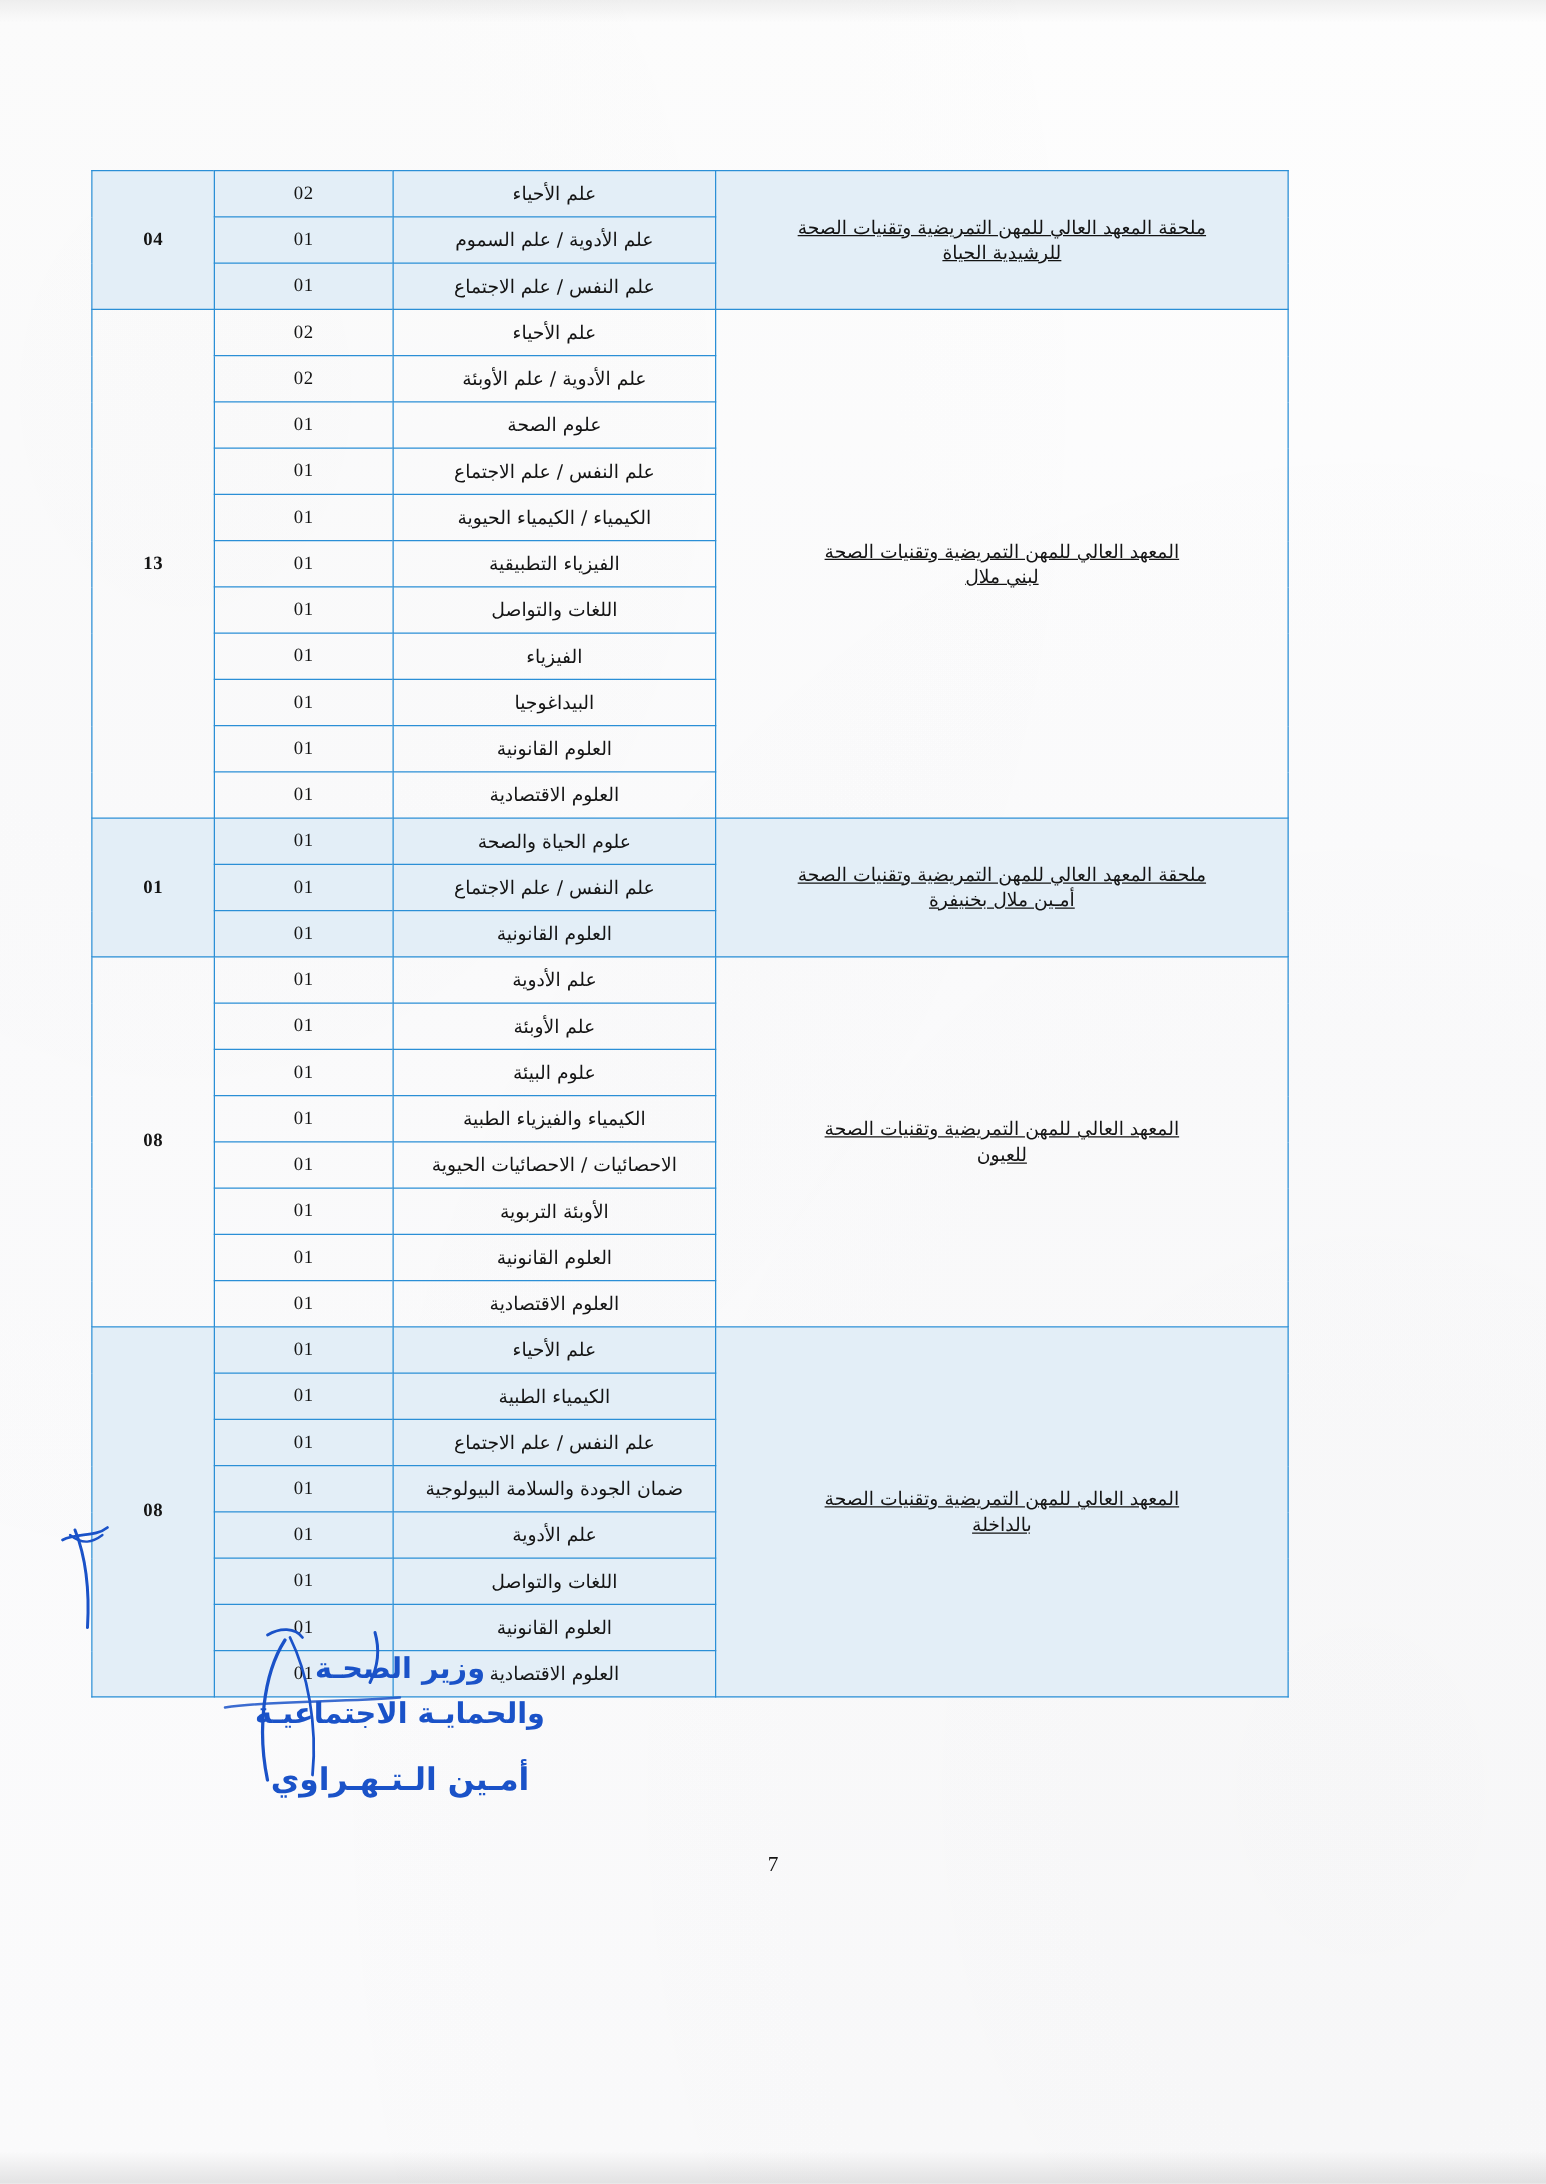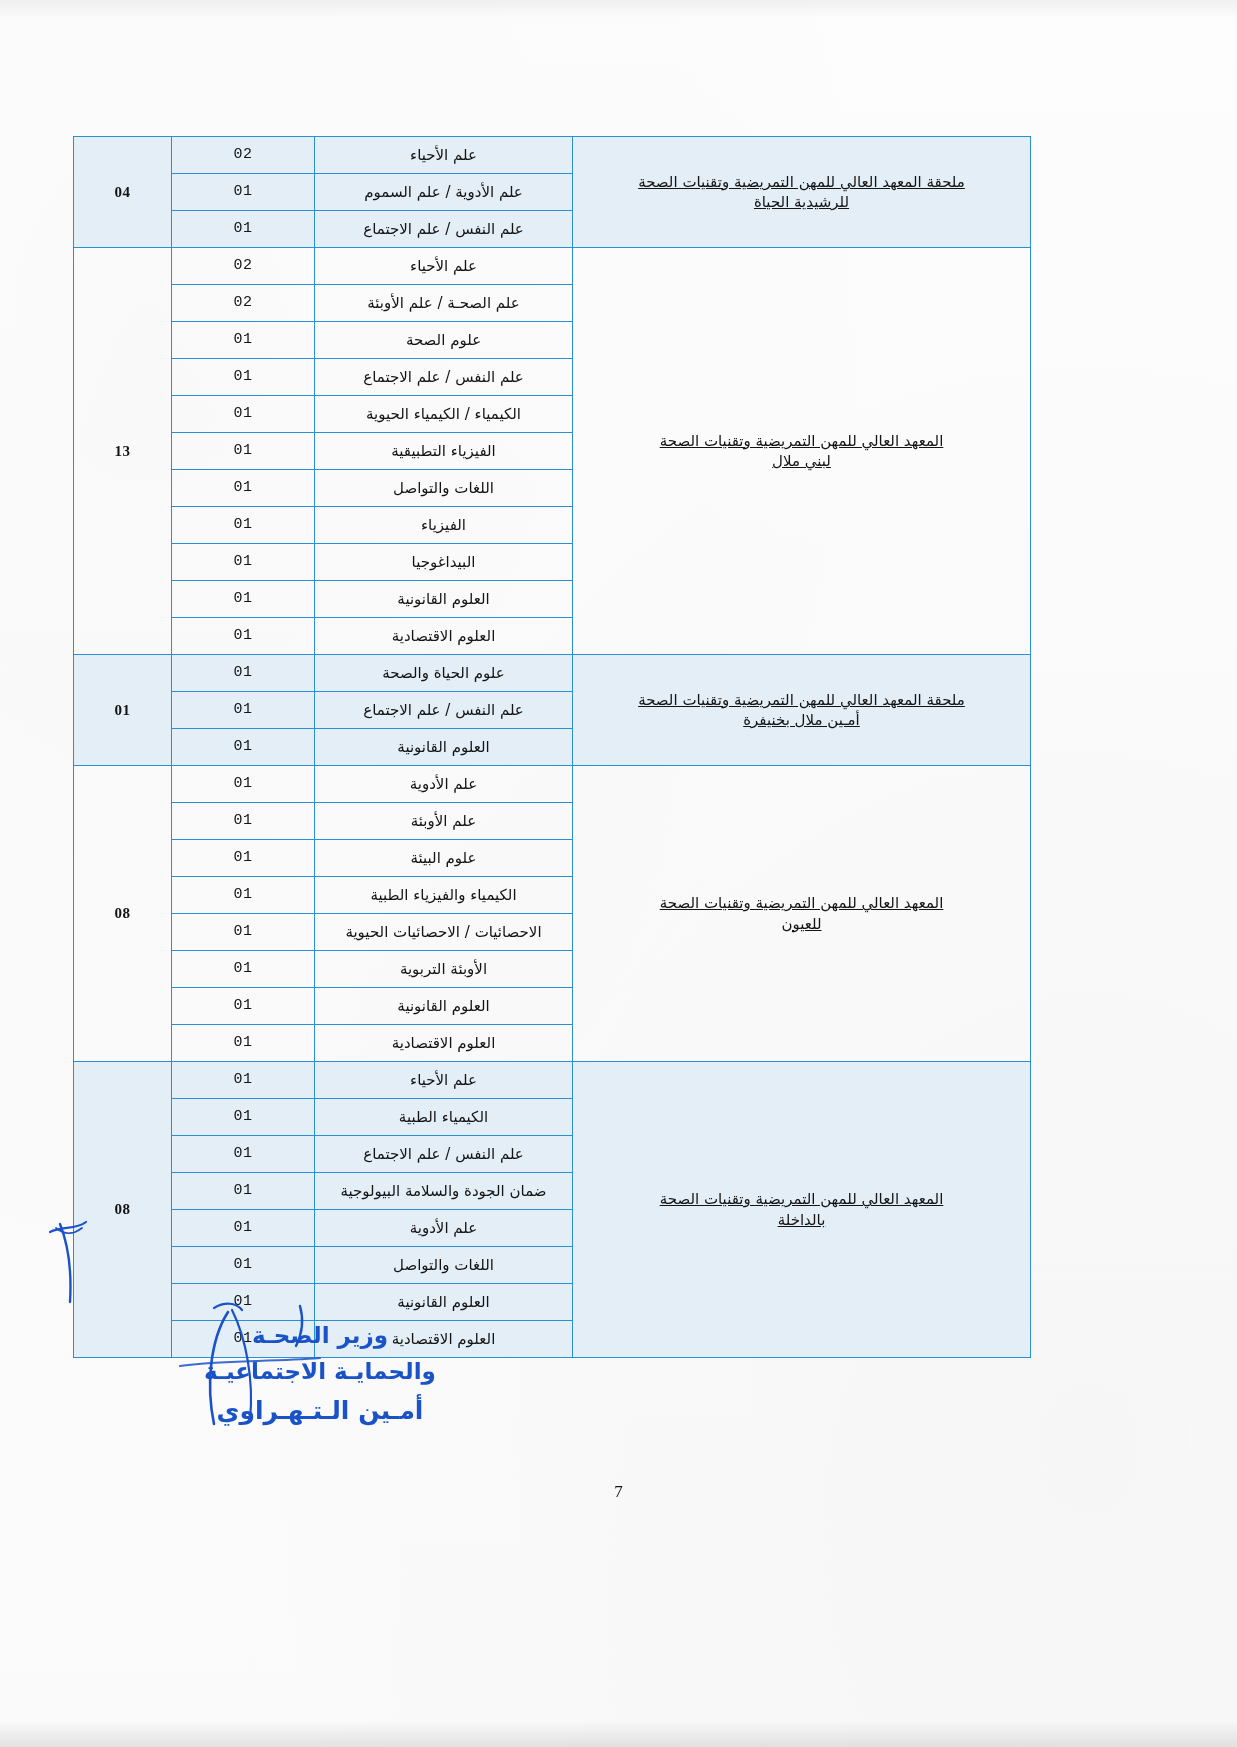--- a/index.html
+++ b/index.html
@@ -72,21 +72,21 @@
     padding: 6px 16px;
     letter-spacing: 0;
     text-decoration: underline;
   }
   td.subj {
     font-size: 15px;
     padding: 3px 8px;
   }
   td.count {
     font-size: 15px;
-    font-family: Liberation Mono, monospace;
+    font-family: Liberation Serif, serif;
     letter-spacing: 0.5px;
   }
   td.total {
     font-size: 15px;
     font-weight: 600;
     font-family: "Liberation Serif", "DejaVu Serif", serif;
     letter-spacing: 0.5px;
   }
 
   tr.tint td { background: #e3eef7; }
@@ -105,21 +105,21 @@
     font-family: "DejaVu Sans", sans-serif;
     font-size: 23px;
     font-weight: 700;
     letter-spacing: 2px;
     line-height: 1.55;
     white-space: nowrap;
   }
   .signature .line.l3 {
     font-size: 25px;
     letter-spacing: 3px;
-    margin-top: 3px;
+    margin-top: 16px;
   }
 
   .sig-scribble {
     position: absolute;
     left: 150px;
     top: 1300px;
     width: 300px;
     height: 170px;
     pointer-events: none;
   }
@@ -196,21 +196,21 @@
           <tr>
             <td class="inst" rowspan="11">
               <div>المعهد العالي للمهن التمريضية وتقنيات الصحة</div>
               <div>لبني ملال</div>
             </td>
             <td class="subj">علم الأحياء</td>
             <td class="count">02</td>
             <td class="total" rowspan="11">13</td>
           </tr>
           <tr>
-            <td class="subj">علم الصحـة / علم الأوبئة</td>
+            <td class="subj">علم الأدوية / علم الأوبئة</td>
             <td class="count">02</td>
           </tr>
           <tr>
             <td class="subj">علوم الصحة</td>
             <td class="count">01</td>
           </tr>
           <tr>
             <td class="subj">علم النفس / علم الاجتماع</td>
             <td class="count">01</td>
           </tr>

